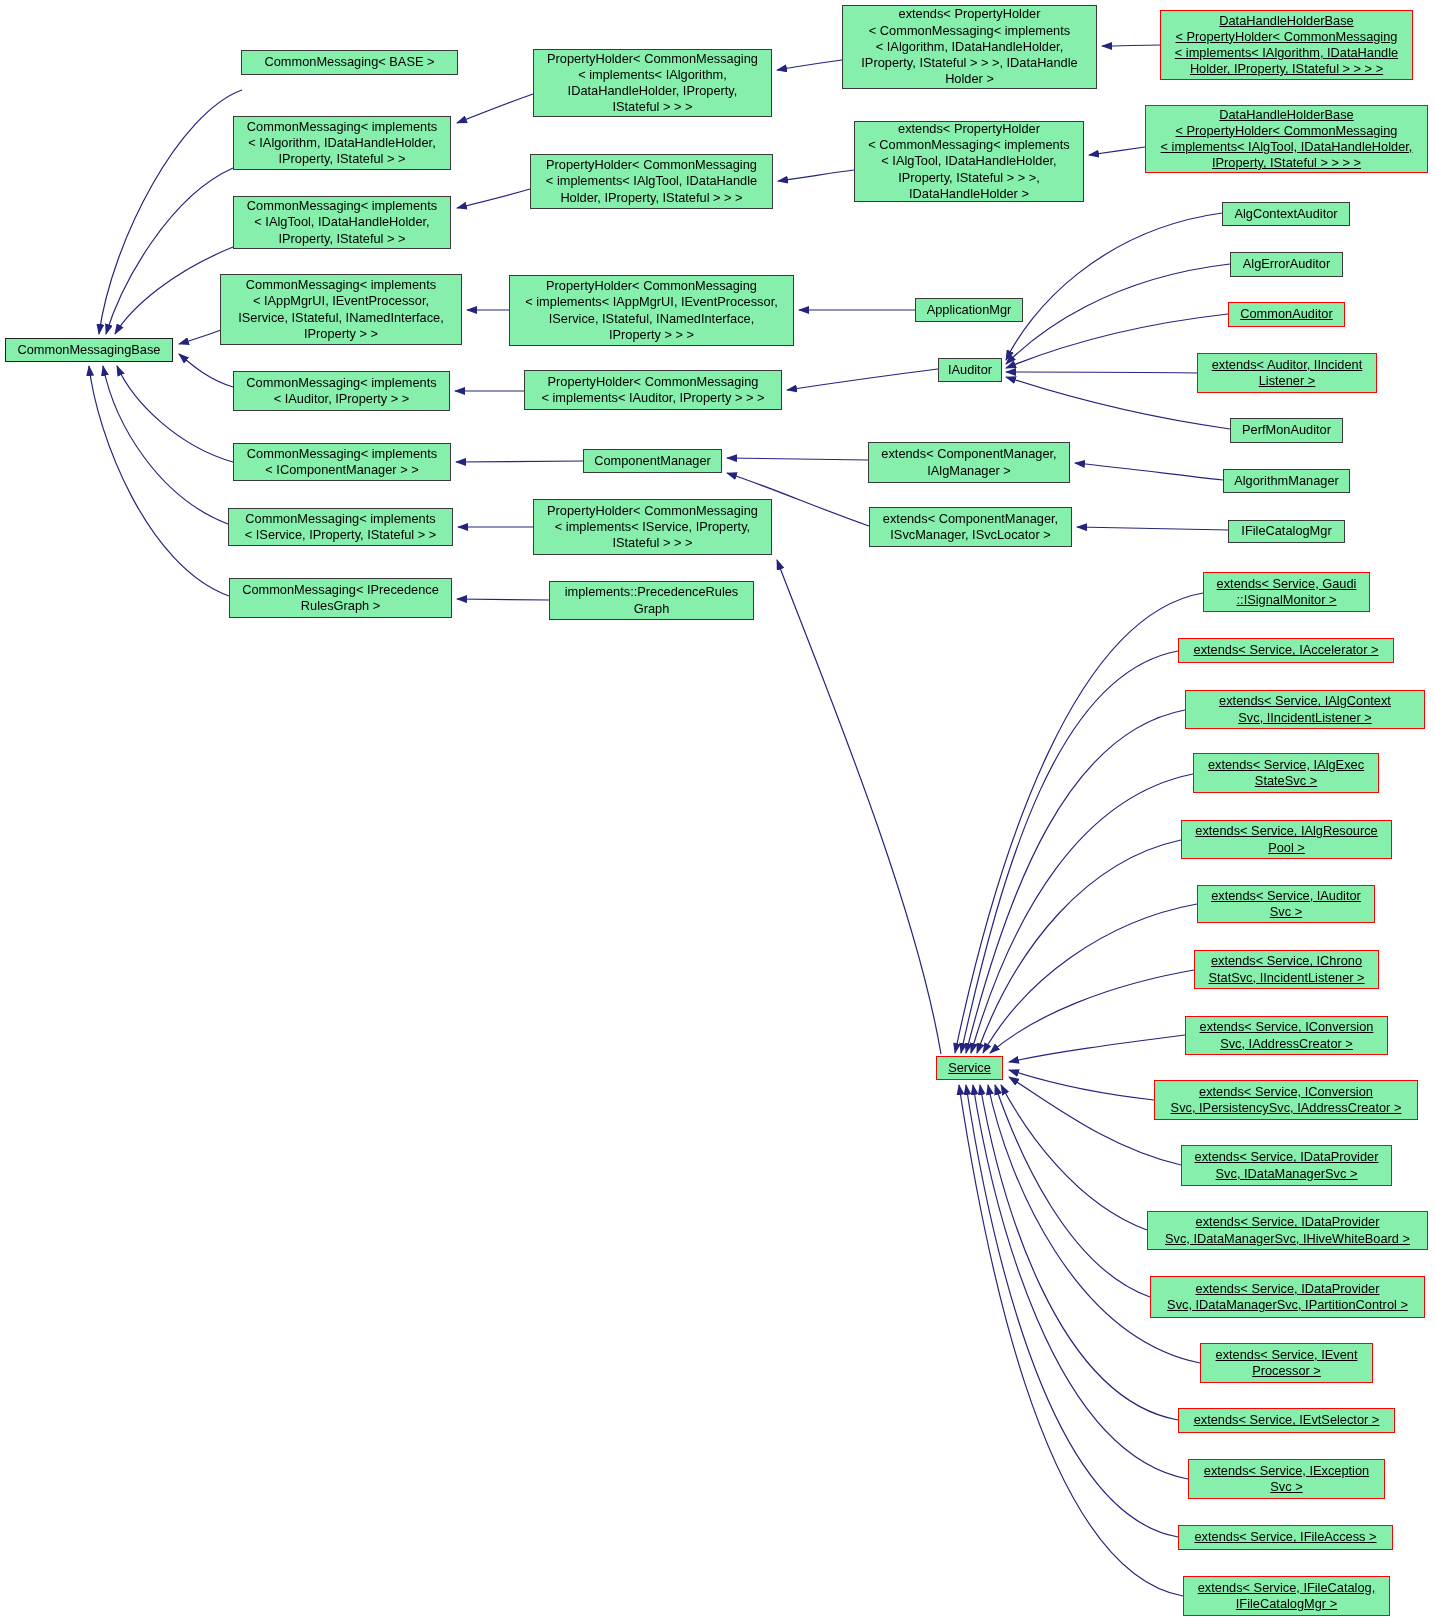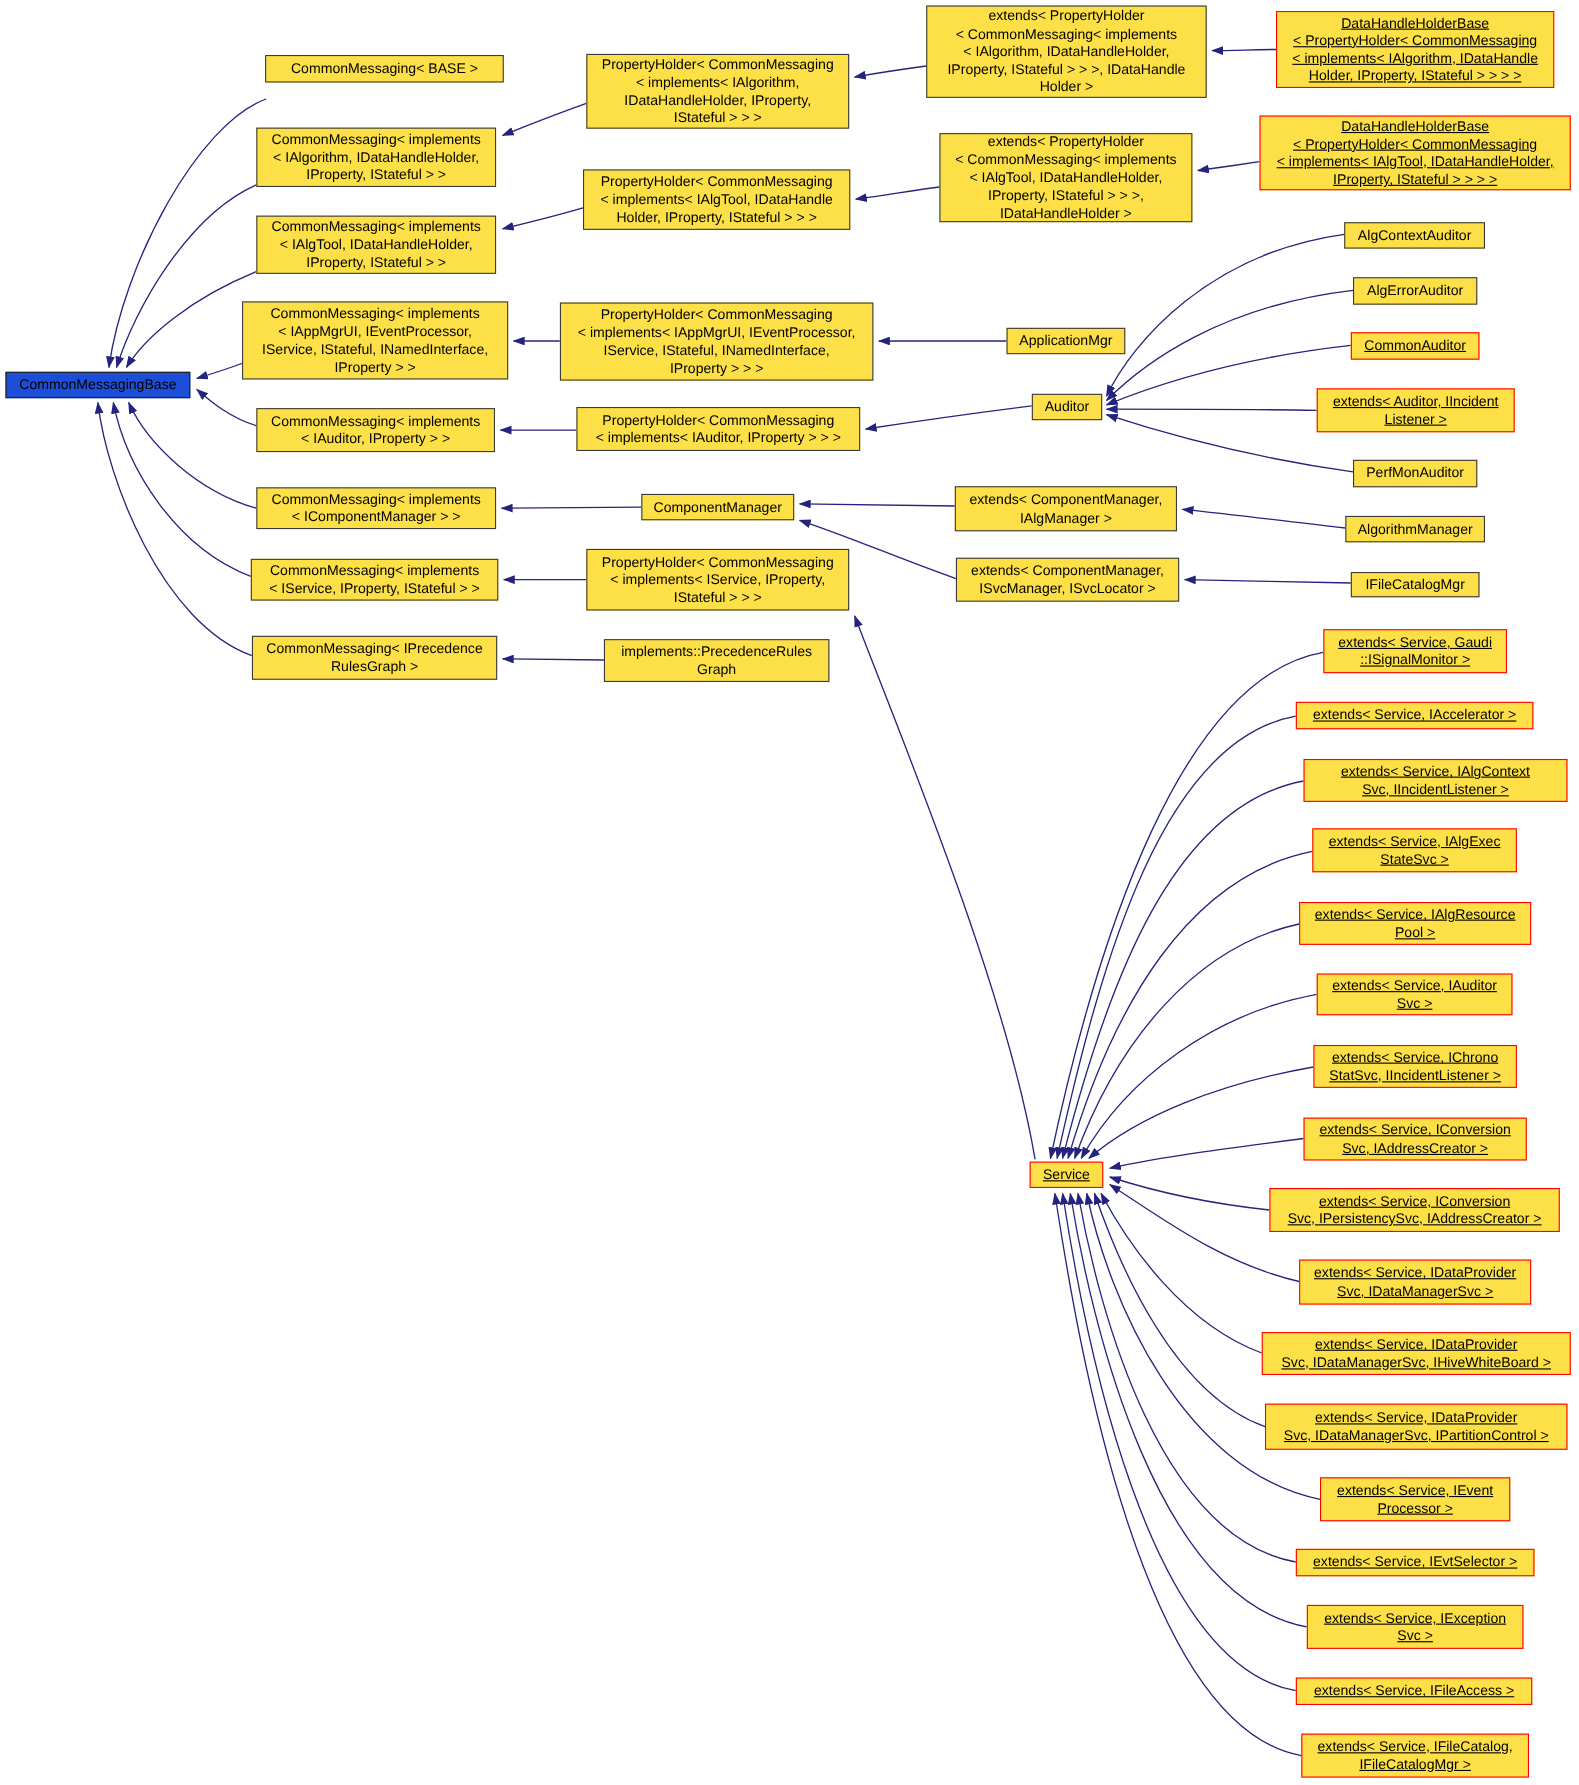--- a/index.html
+++ b/index.html
@@ -2,28 +2,28 @@
 <html><head>
 <meta charset="utf-8">
 <style>
   html,body{margin:0;padding:0;background:#ffffff;}
   body{font-family:"Liberation Sans",sans-serif;}
   .canvas{position:relative;width:1435px;height:1623px;background:#ffffff;overflow:hidden;}
   .edges{position:absolute;left:0;top:0;}
   .edge{fill:none;stroke:#24247e;stroke-width:1.2px;}
   .node{
     position:absolute;box-sizing:border-box;
-    border:1px solid #3a3a3a;background:#fde047;color:#000000;
+    border:1px solid #3a3a3a;background:#86efac;color:#000000;
     display:flex;align-items:center;justify-content:center;
     text-align:center;white-space:pre-line;
     font-size:12.8px;line-height:16.2px;
     cursor:pointer;
   }
   .node.red{border:1px solid #fe0000;text-decoration:underline;}
-  .node.base{background:#1d4ed8;border:1px solid #1f1f1f;}
+  .node.base{background:#86efac;border:1px solid #1f1f1f;}
 </style>
 </head>
 <body>
 
 <div class="canvas">
 
   <svg class="edges" width="1435" height="1623" viewBox="0 0 1435 1623">
     <defs>
       <marker id="arrow" markerWidth="11" markerHeight="8" refX="10" refY="4" orient="auto" markerUnits="userSpaceOnUse">
         <path d="M0,0 L11,4 L0,8 z" fill="#24247e"></path>
@@ -124,21 +124,21 @@
 &lt; CommonMessaging&lt; implements
 &lt; IAlgorithm, IDataHandleHolder,
 IProperty, IStateful &gt; &gt; &gt;, IDataHandle
 Holder &gt;</div>
   <div class="node" style="left:854px;top:121px;width:230px;height:81px">extends&lt; PropertyHolder
 &lt; CommonMessaging&lt; implements
 &lt; IAlgTool, IDataHandleHolder,
 IProperty, IStateful &gt; &gt; &gt;,
 IDataHandleHolder &gt;</div>
   <div class="node" style="left:915px;top:298px;width:108px;height:24px">ApplicationMgr</div>
-  <div class="node" style="left:938px;top:358px;width:64px;height:24px">Auditor</div>
+  <div class="node" style="left:938px;top:358px;width:64px;height:24px">IAuditor</div>
   <div class="node" style="left:868px;top:442px;width:202px;height:41px">extends&lt; ComponentManager,
 IAlgManager &gt;</div>
   <div class="node" style="left:869px;top:507px;width:203px;height:40px">extends&lt; ComponentManager,
 ISvcManager, ISvcLocator &gt;</div>
   <div class="node red" style="left:936px;top:1056px;width:67px;height:24px">Service</div>
   <div class="node red" style="left:1160px;top:10px;width:253px;height:70px">DataHandleHolderBase
 &lt; PropertyHolder&lt; CommonMessaging
 &lt; implements&lt; IAlgorithm, IDataHandle
 Holder, IProperty, IStateful &gt; &gt; &gt; &gt;</div>
   <div class="node red" style="left:1145px;top:105px;width:283px;height:68px">DataHandleHolderBase

